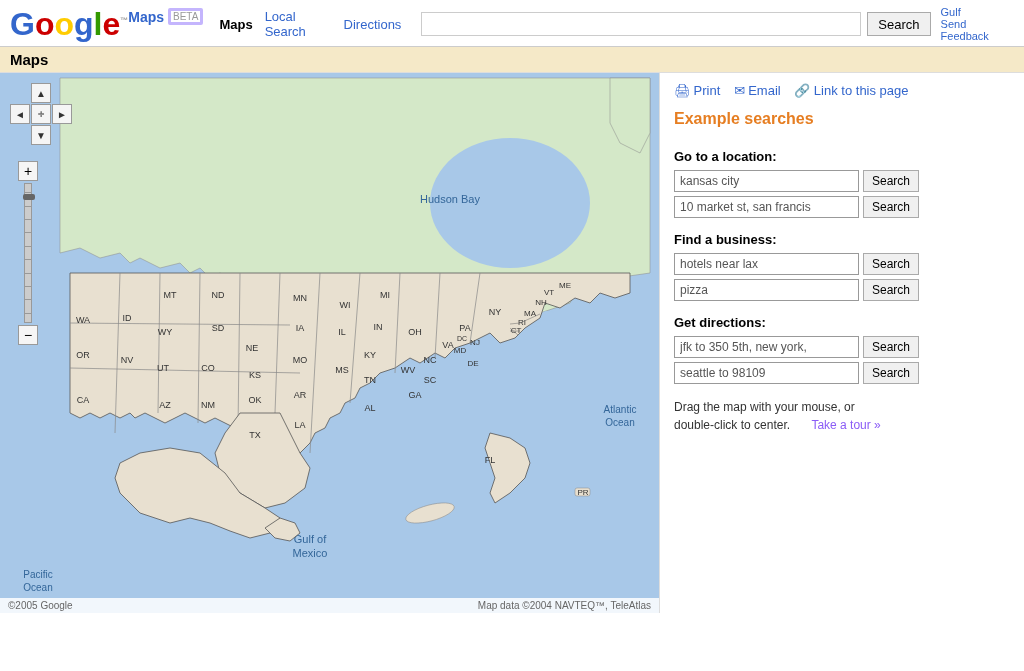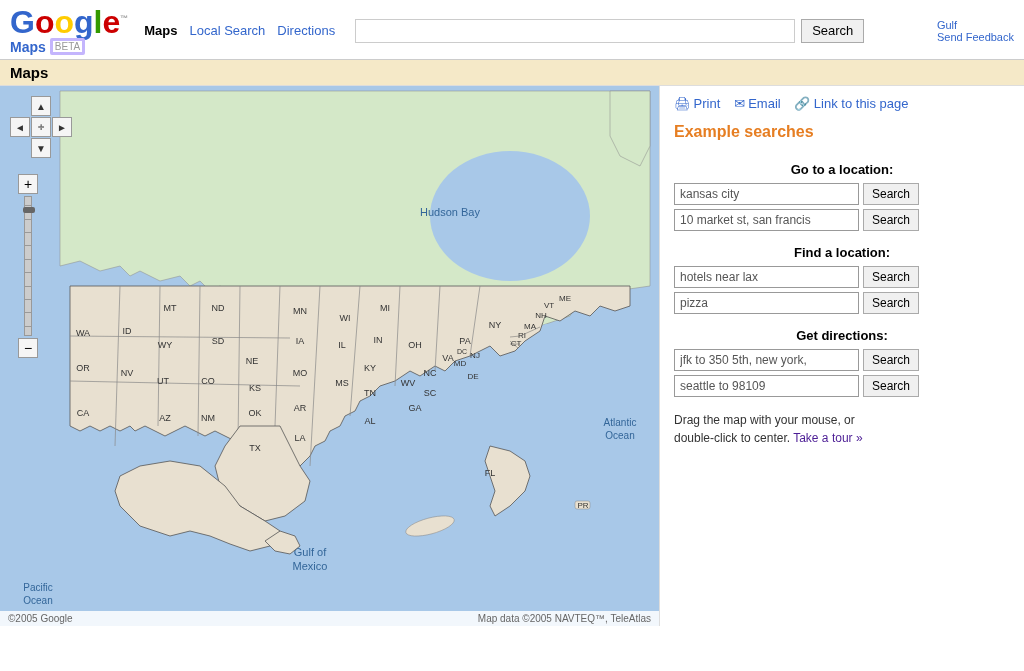--- a/index.html
+++ b/index.html
@@ -1,20 +1,20 @@
 <!DOCTYPE html>
 <html><head>
   <meta charset="utf-8">
   <style>
     * { margin: 0; padding: 0; box-sizing: border-box; }
     body { font-family: Arial, sans-serif; font-size: 13px; background: #fff; color: #000; width: 1024px; }
 
     
     #header { display: flex; align-items: center; padding: 6px 10px 4px 10px; border-bottom: 1px solid #ccc; background: #fff; }
-    #logo-area { display: flex; flex-direction: column; align-items: flex-start; margin-right: 16px; }
+    #logo-area { display: flex; flex-direction: row; align-items: flex-start; margin-right: 16px; }
     #logo-google { font-size: 32px; font-weight: bold; line-height: 1; }
     .g-blue { color: #3366cc; }
     .g-red { color: #cc0000; }
     .g-yellow { color: #ffcc00; }
     .g-green { color: #339900; }
     #logo-maps-row { display: flex; align-items: center; gap: 4px; }
     #logo-maps-text { color: #3366cc; font-weight: bold; font-size: 14px; }
     #logo-beta { color: #999; font-size: 10px; border: 3px solid #c4b5fd; padding: 0px 2px; border-radius: 2px; }
 
     #nav-links { display: flex; gap: 12px; font-size: 13px; align-items: center; margin-right: 10px; }
@@ -59,27 +59,27 @@
 
     
     #right-panel { width: 364px; padding: 10px 14px; }
 
     #action-links { display: flex; gap: 14px; margin-bottom: 12px; font-size: 13px; }
     #action-links a { color: #3366cc; text-decoration: none; display: flex; align-items: center; gap: 3px; }
 
     #example-searches-title { color: #e67e22; font-size: 16px; font-weight: bold; margin-bottom: 21px; }
 
     .example-section { margin-bottom: 14px; }
-    .example-section-title { font-weight: bold; margin-bottom: 6px; text-align: center; }
+    .example-section-title { font-weight: bold; margin-bottom: 6px; }
     .example-row { display: flex; align-items: center; gap: 4px; margin-bottom: 4px; }
     .example-input { border: 1px solid #999; padding: 2px 5px; font-size: 12px; width: 185px; height: 22px; color: #555; background: #fff; }
     .example-search-btn { padding: 1px 8px; font-size: 12px; cursor: pointer; background: #f0f0f0; border: 1px solid #aaa; height: 22px; }
 
     #drag-tip { margin-top: 8px; font-size: 12px; color: #333; line-height: 1.5; }
-    #drag-tip a { color: #4c1d95; text-decoration: none; }
+    #drag-tip a { color: #8b5cf6; text-decoration: none; margin-left: 18px; }
   </style>
 </head>
 <body>
 
 <div id="header">
   <div id="logo-area">
     <div id="logo-google">
       <span class="g-blue">G</span><span class="g-red">o</span><span class="g-yellow">o</span><span class="g-blue">g</span><span class="g-green">l</span><span class="g-red">e</span><span class="g-tm" style="font-size:8px;color:#999;vertical-align:super;">™</span>
     </div>
     <div id="logo-maps-row">
@@ -256,21 +256,21 @@
       <text x="620" y="340" font-size="10" fill="#336699" text-anchor="middle">Atlantic</text>
       <text x="620" y="353" font-size="10" fill="#336699" text-anchor="middle">Ocean</text>
 
       <text x="450" y="130" font-size="11" fill="#336699" text-anchor="middle">Hudson Bay</text>
 
       <text x="583" y="422" font-size="8" fill="#333" text-anchor="middle">PR</text>
     </svg>
 
     <div id="map-footer">
       <span>©2005 Google</span>
-      <span>Map data ©2005 NAVTEQ™, TeleAtlas</span>
+      <span>Map data ©2004 NAVTEQ™, TeleAtlas</span>
     </div>
   </div>
 
   <div id="right-panel">
 
     <div id="action-links">
       <a href="#">
         <span style="color:#3366cc;">🖨</span>
         <span>Print</span>
       </a>
@@ -292,21 +292,21 @@
         <input type="text" class="example-input" value="kansas city" style="">
         <button class="example-search-btn">Search</button>
       </div>
       <div class="example-row">
         <input type="text" class="example-input" value="10 market st, san francis" style="">
         <button class="example-search-btn">Search</button>
       </div>
     </div>
 
     <div class="example-section">
-      <div class="example-section-title">Find a location:</div>
+      <div class="example-section-title">Find a business:</div>
       <div class="example-row">
         <input type="text" class="example-input" value="hotels near lax" style="">
         <button class="example-search-btn">Search</button>
       </div>
       <div class="example-row">
         <input type="text" class="example-input" value="pizza" style="">
         <button class="example-search-btn">Search</button>
       </div>
     </div>
 

